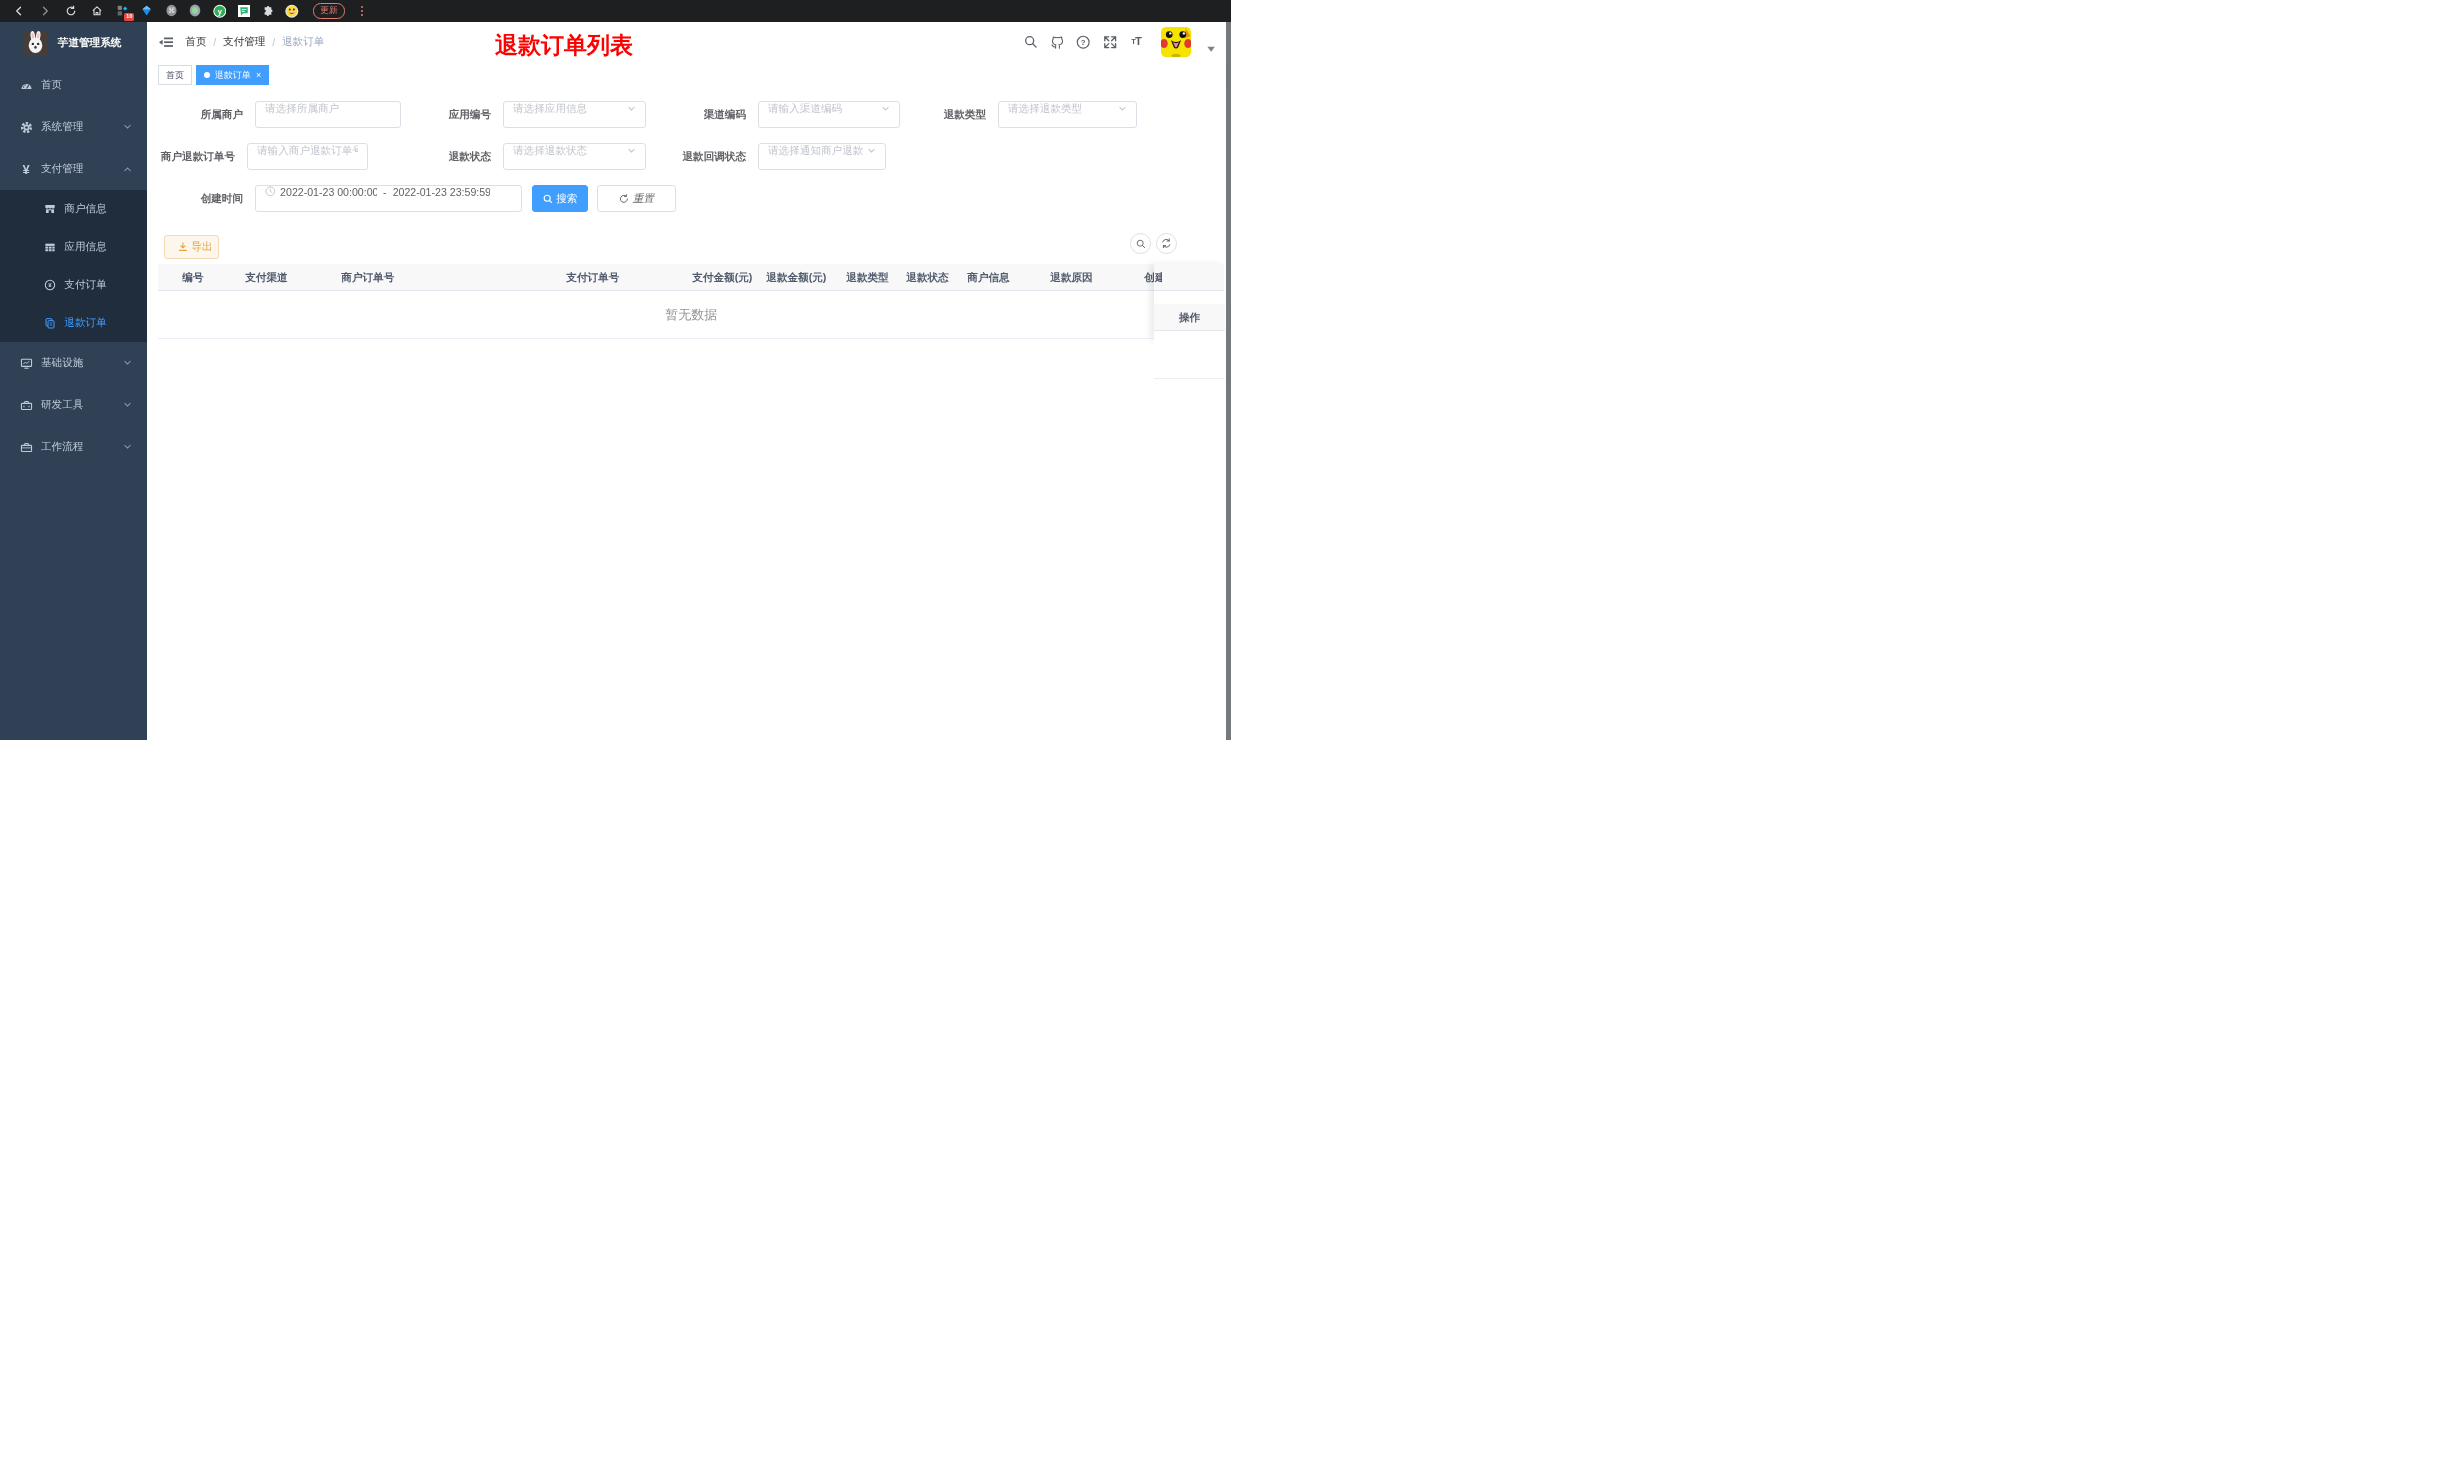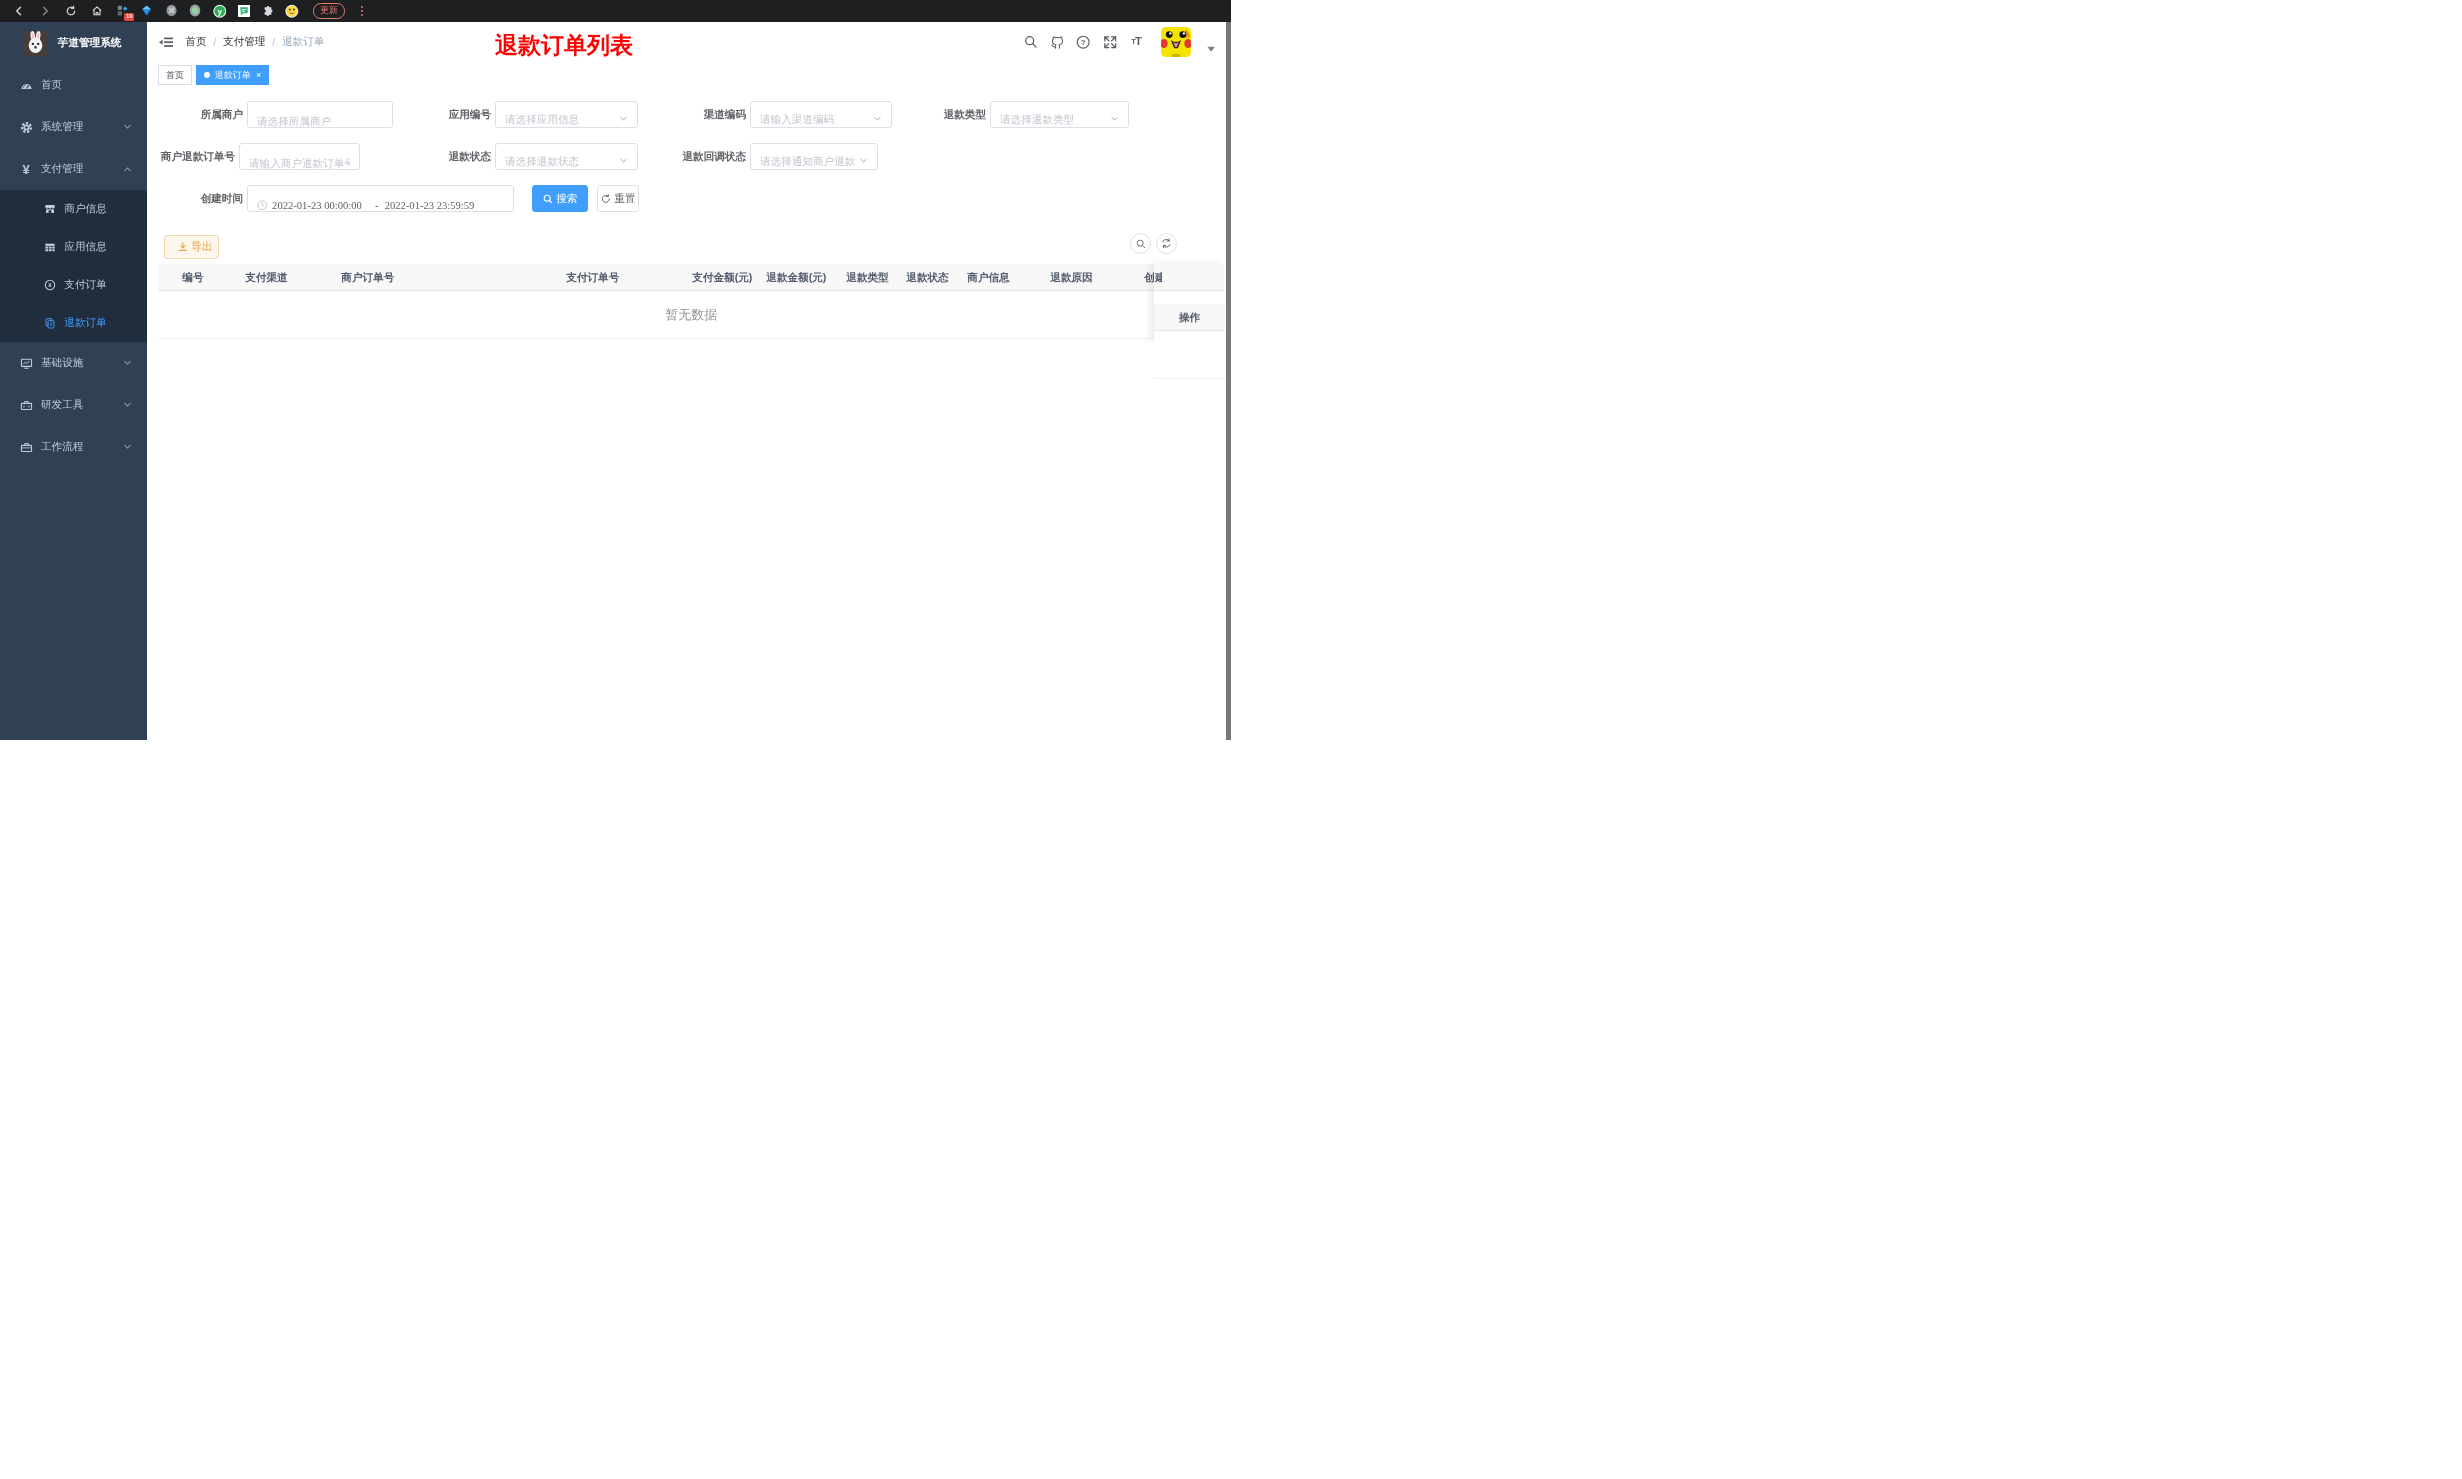--- a/index.html
+++ b/index.html
@@ -67,22 +67,22 @@
          color:#495060; font-size:9px; padding:0 6.8px; cursor:pointer; white-space:nowrap; }
   .tag.active { background:#409eff; border-color:#409eff; color:#fff; }
   .tag .dot { width:6px; height:6px; border-radius:50%; background:#fff; margin-right:4.5px; }
   .tag .close-x { margin-left:5.3px; font-size:9px; line-height:9px; }
 
   
   .content { position:absolute; left:147px; top:88px; right:5.3px; bottom:0; background:#fff; }
   .field { position:absolute; display:flex; align-items:center; }
   .f-label { width:83px; text-align:right; font-size:10.6px; font-weight:bold; color:#606266; flex:none;
              white-space:nowrap; }
-  .f-control { margin-left:4px; height:27px; border:0.8px solid #dcdfe6; border-radius:3px; background:#fff;
-               display:flex; align-items:flex-end; padding:0 9px; position:relative;font-family:Liberation Serif, serif; }
+  .f-control { margin-left:12px; height:27px; border:0.8px solid #dcdfe6; border-radius:3px; background:#fff;
+               display:flex; align-items:flex-start; padding:0 9px; position:relative; }
   .f-control input { border:none; outline:none; width:100%; font-size:10.6px; color:#606266;
                      font-family:inherit; background:transparent; }
   .f-control input::placeholder { color:#c0c4cc; }
   .f-placeholder { font-size:10.6px; color:#c0c4cc; white-space:nowrap; overflow:hidden; flex:1; }
   .sel-arrow { flex:none; margin-left:4.5px; }
   .date-range { gap:4.5px; }
   .date-text { font-size:10.6px; color:#606266; white-space:nowrap; overflow:hidden; width:97px; flex:none; }
   .date-sep { color:#606266; font-size:10.6px; flex:none; padding:0 1.5px; }
   .btn { position:absolute; height:27px; border-radius:3px; font-size:10.6px; display:inline-flex;
          align-items:center; justify-content:center; gap:3.8px; cursor:pointer; white-space:nowrap; }
@@ -511,21 +511,21 @@
         <span class="date-text">2022-01-23 23:59:59</span>
       </span>
     </div>
     <div class="btn btn-primary" style="left:385px; top:97px; width:56px;">
       <svg width="9.8" height="9.8" viewBox="0 0 14 14">
           <circle cx="6" cy="6" r="4.3" stroke="#fff" stroke-width="1.6" fill="none"></circle>
           <path d="M9.3 9.3L13 13" stroke="#fff" stroke-width="1.6" stroke-linecap="round"></path>
         </svg>
       <span>搜索</span>
     </div>
-    <div class="btn btn-plain" style="left:450px; top:97px; width:42px;">
+    <div class="btn btn-plain" style="left:450px; top:97px; width:79px;font-style:italic;">
       <svg width="9.8" height="9.8" viewBox="0 0 14 14">
           <path d="M12 7a5 5 0 1 1-1.7-3.8M10.5 1v2.5H8" stroke="#606266" stroke-width="1.4" fill="none" stroke-linecap="round"></path>
         </svg>
       <span>重置</span>
     </div>
 
     <div class="btn btn-warn" style="left:16.6px; top:147px; width:55px;padding-left:8px;">
       <svg width="9.8" height="9.8" viewBox="0 0 14 14">
           <path d="M7 1v7M4 5.5L7 8.5l3-3" stroke="#e6a23c" stroke-width="1.5" fill="none" stroke-linecap="round" stroke-linejoin="round"></path>
           <path d="M2 12h10" stroke="#e6a23c" stroke-width="1.5" stroke-linecap="round"></path>

